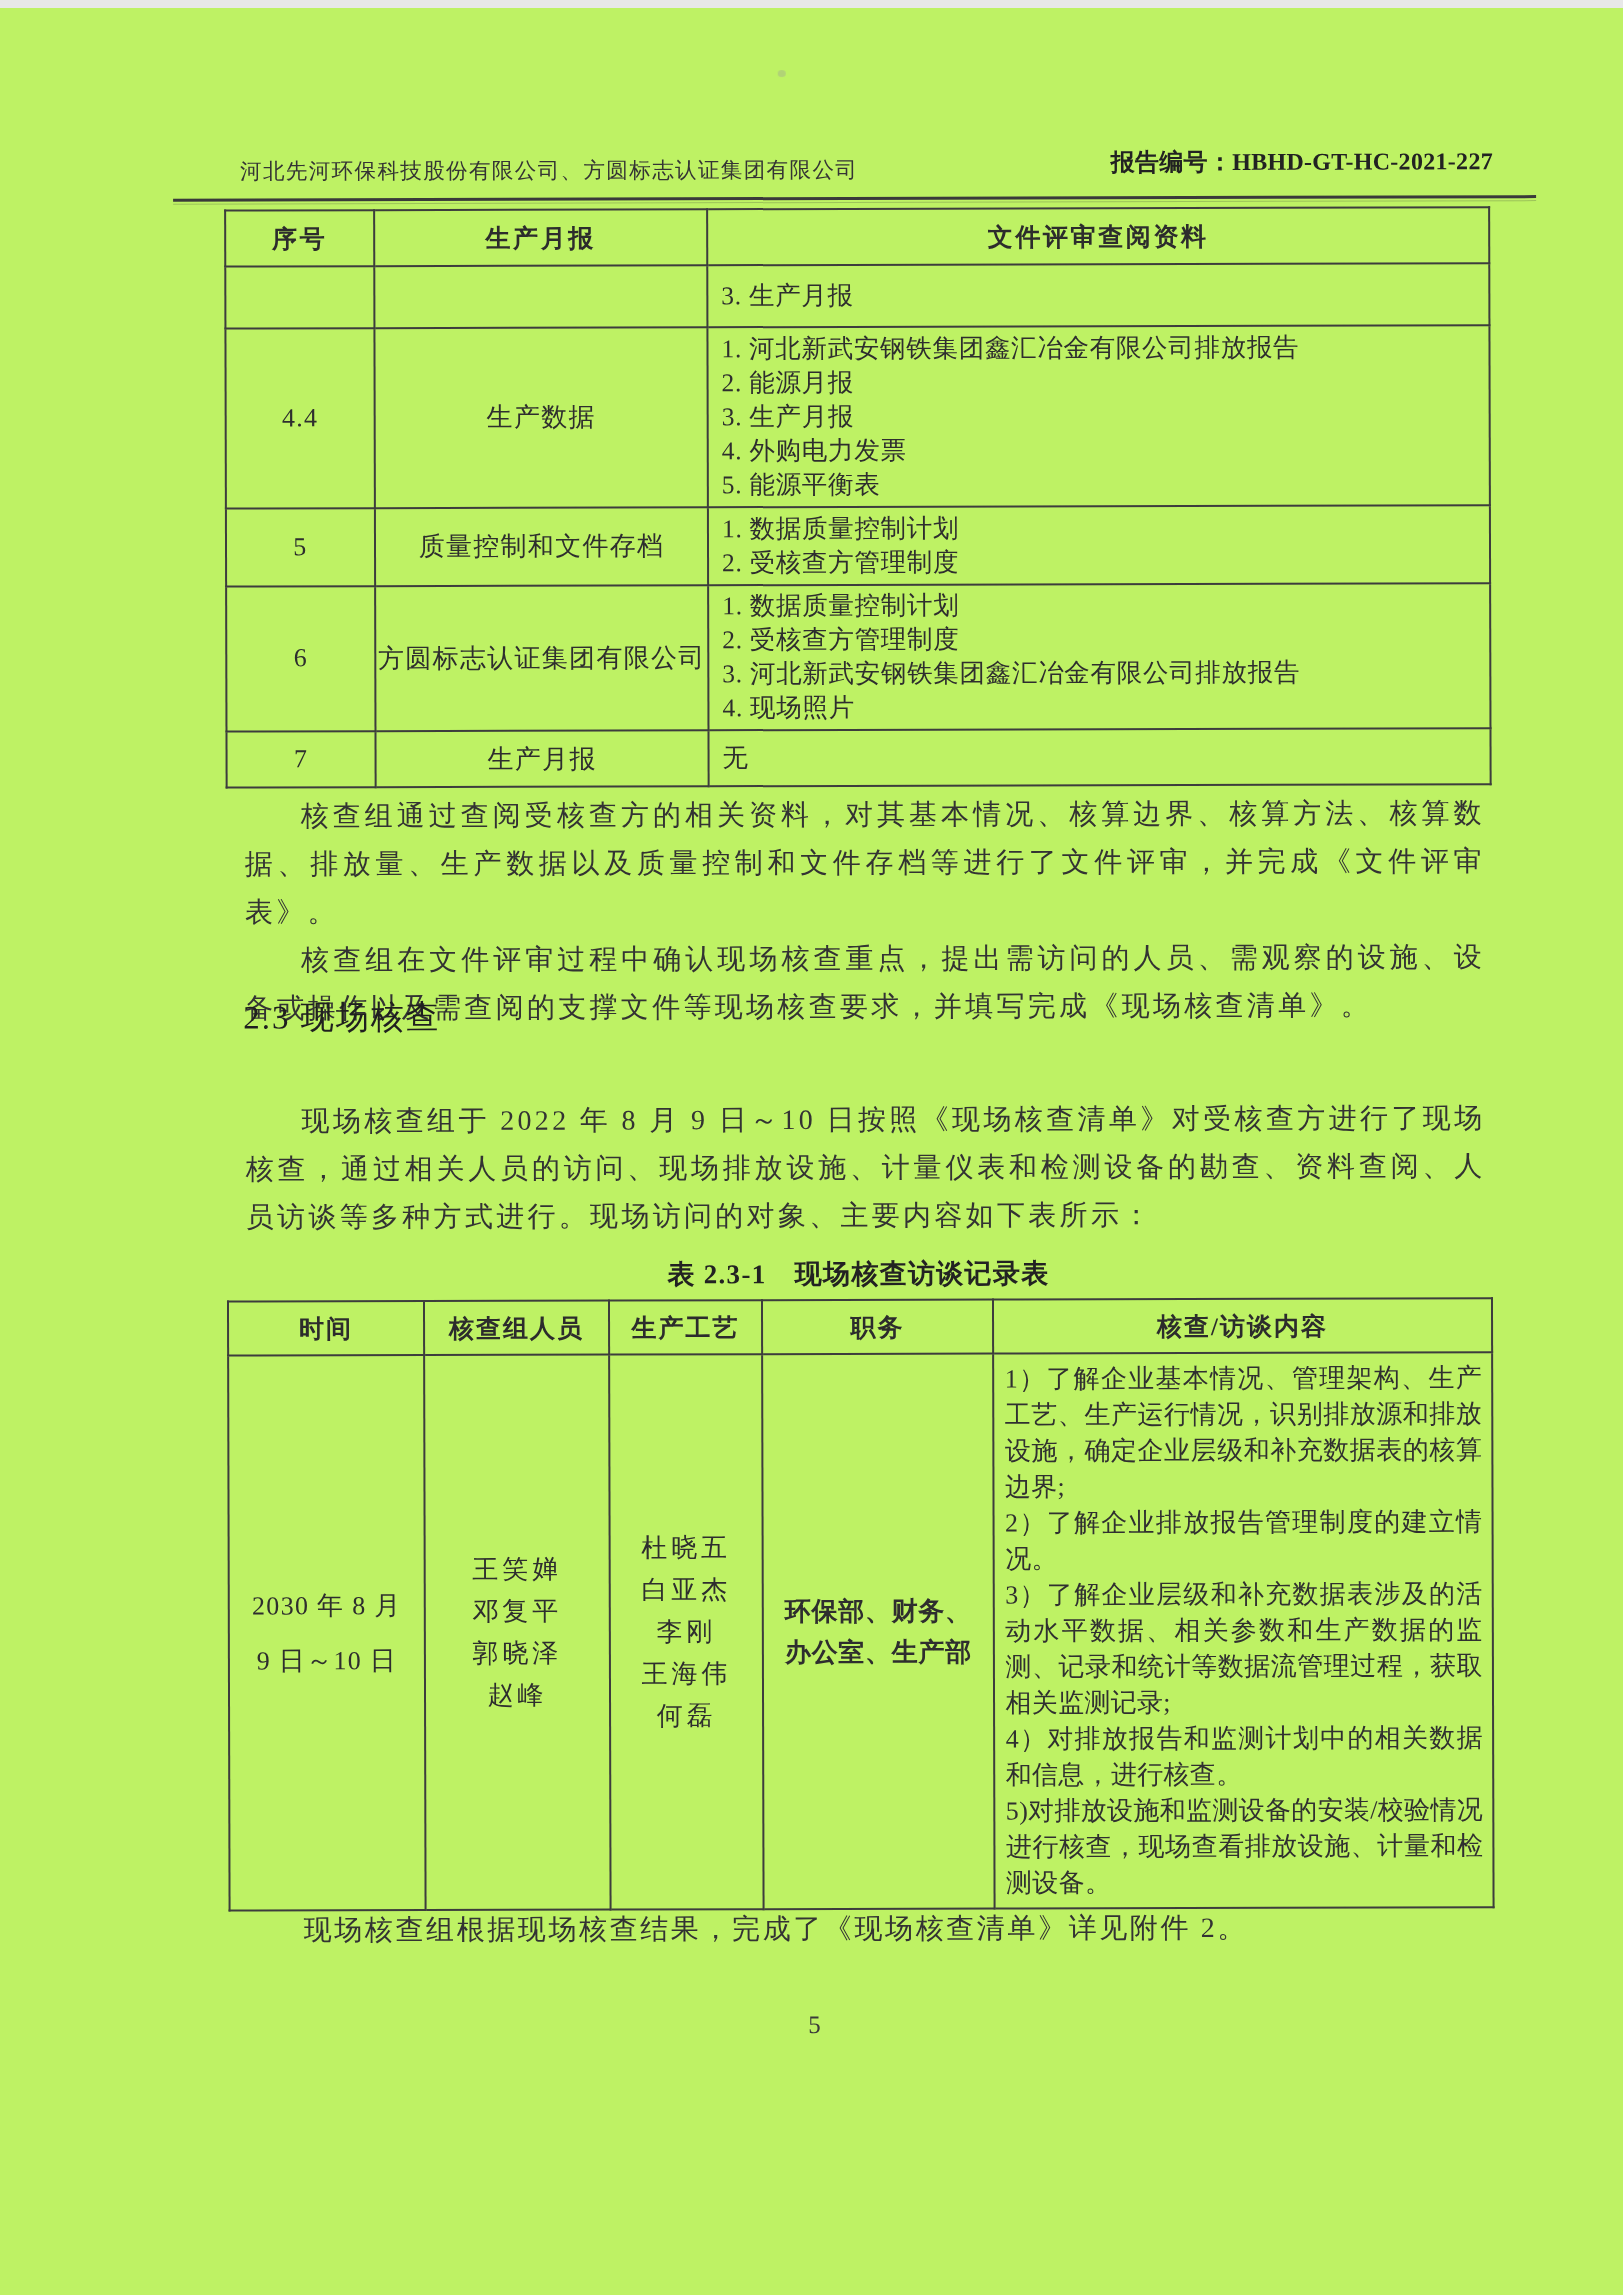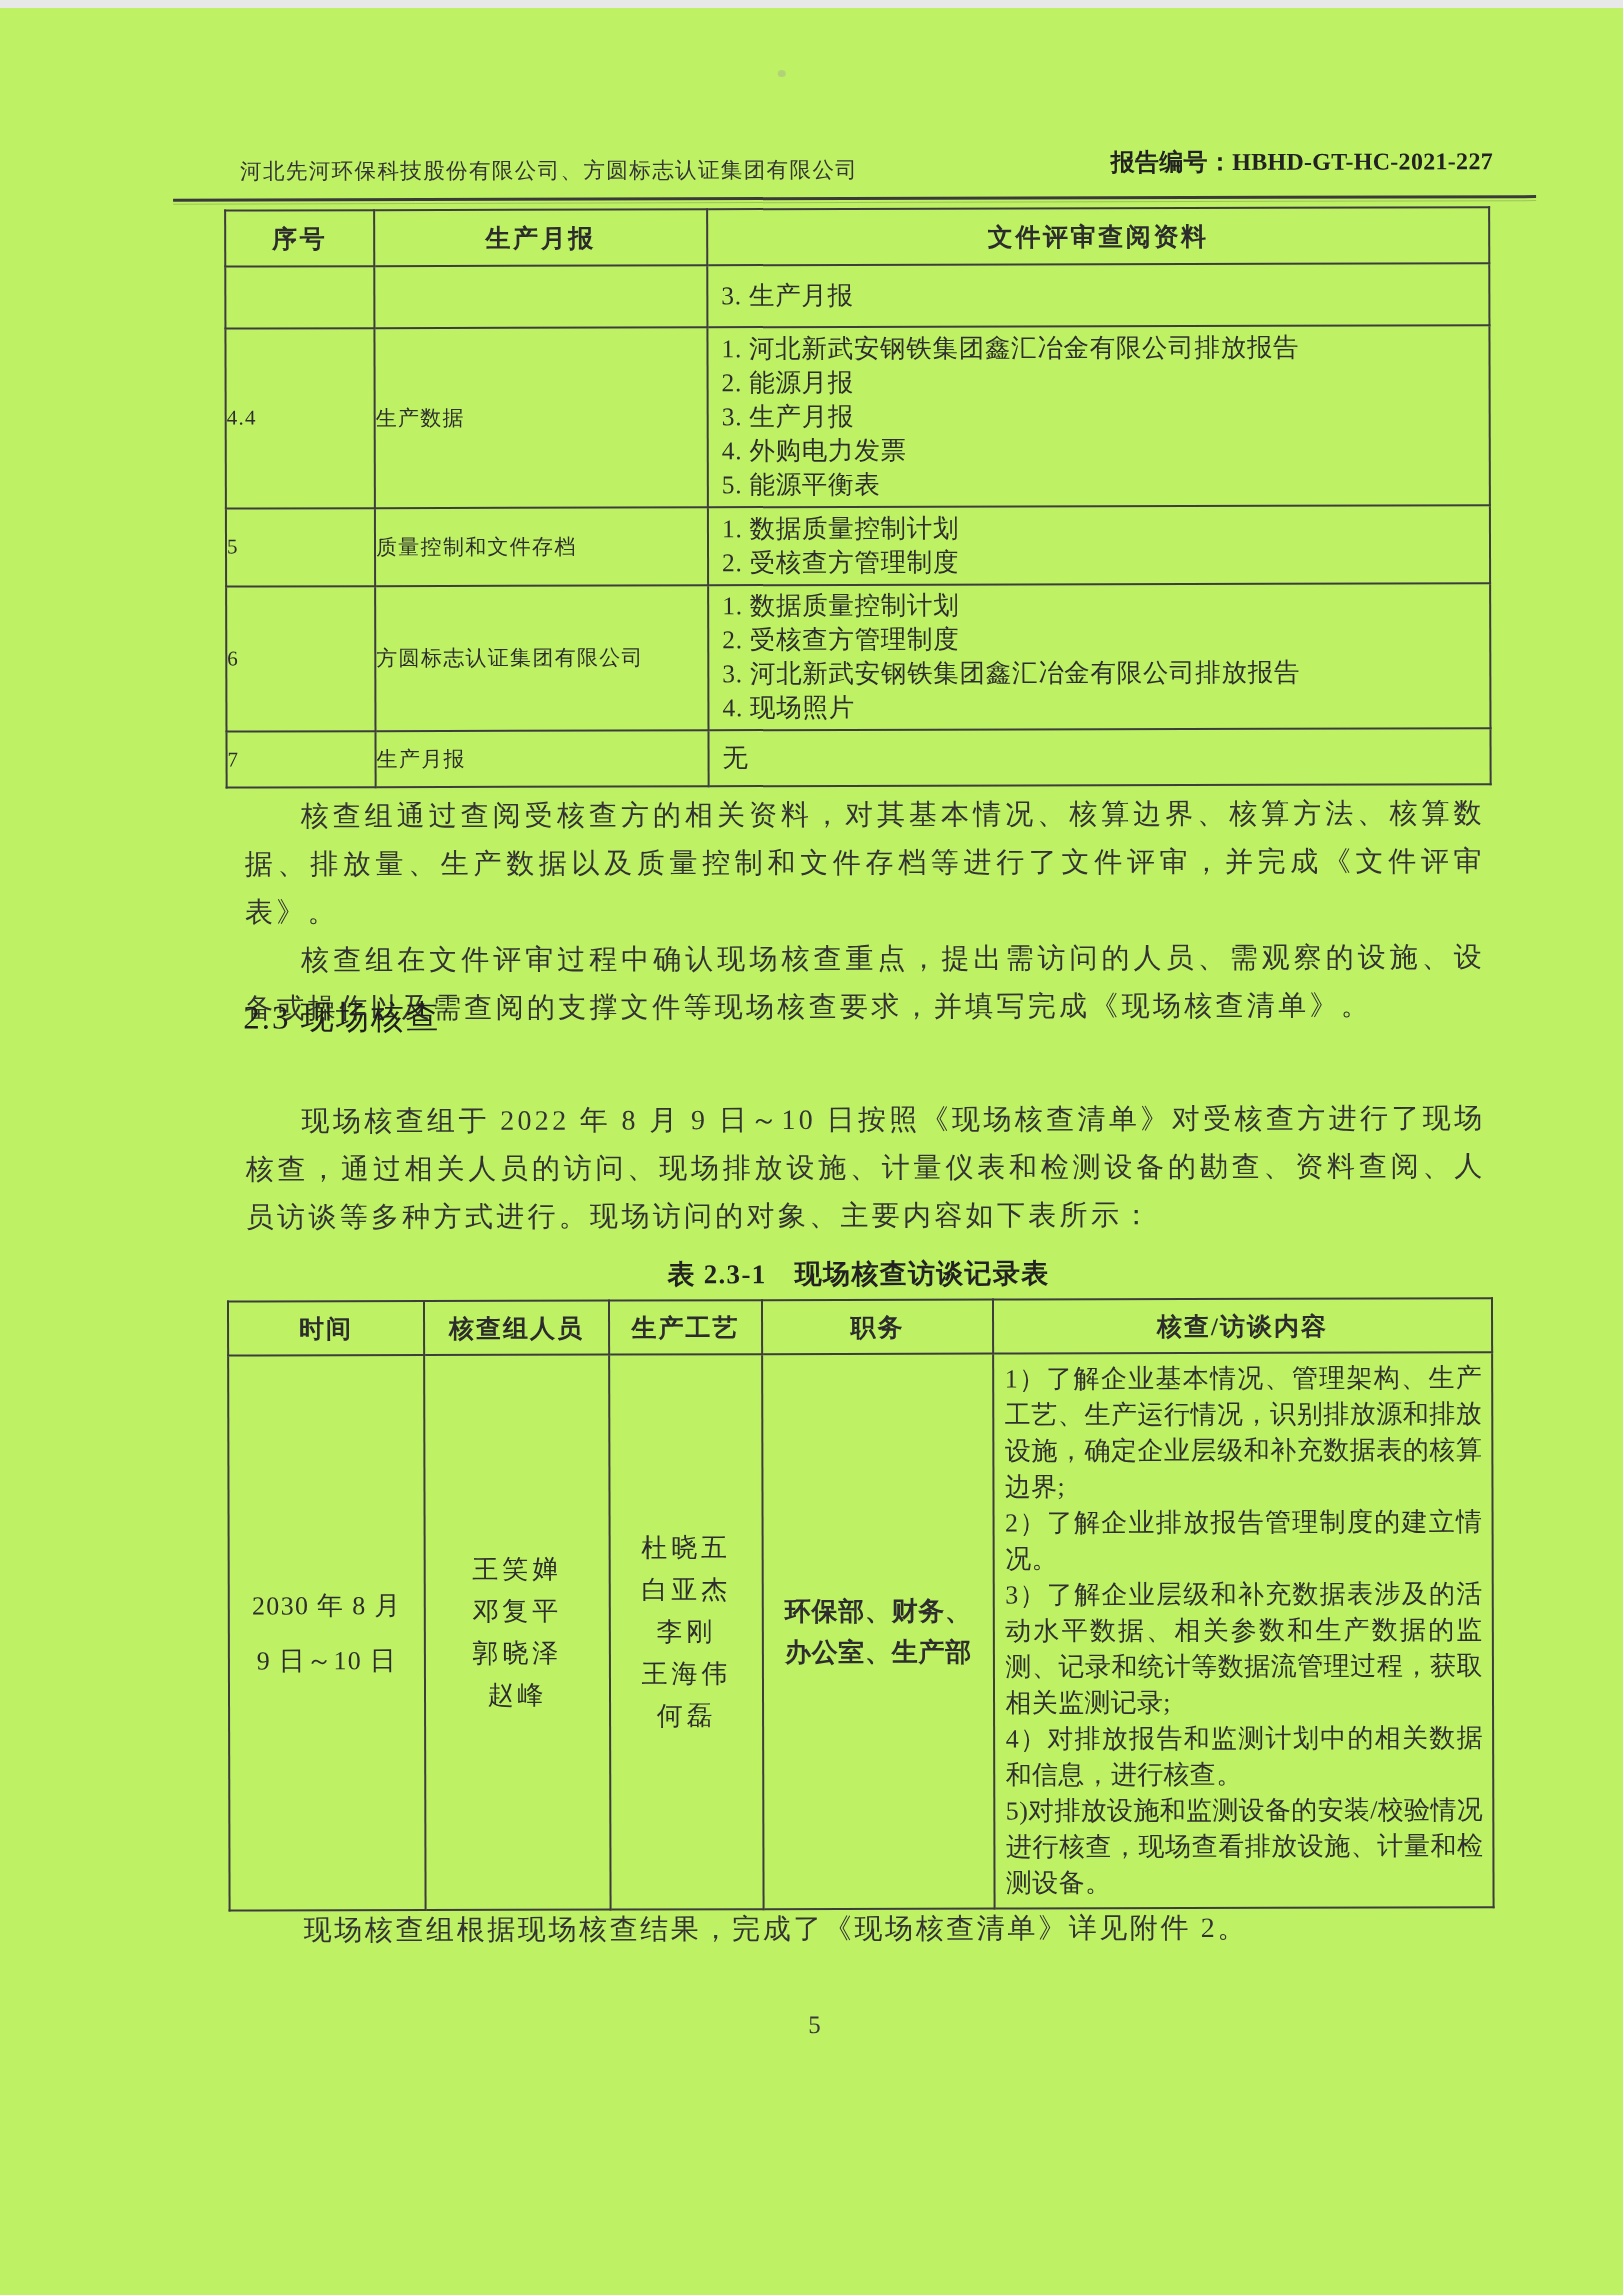--- a/index.html
+++ b/index.html
@@ -22,21 +22,21 @@
   
   table{border-collapse:collapse;table-layout:fixed;}
   td,th{border:2px solid #3d3d3d;padding:0;font-weight:normal;vertical-align:middle;}
 
   .t1{position:absolute;left:226px;top:200px;width:1263px;}
   .t1 col.c1{width:149px;} .t1 col.c2{width:333px;} .t1 col.c3{width:782px;}
   .t1 .hrow{height:56px;}
   .t1 .r1{height:62px;} .t1 .r2{height:176px;} .t1 .r3{height:69px;}
   .t1 .r4{height:136px;} .t1 .r5{height:56px;}
   .t1 th{font-size:25px;font-weight:600;letter-spacing:2.6px;text-align:center;color:#2c2c2c;}
-  .t1 .cno,.t1 .ccontent{text-align:left;font-size:21px;letter-spacing:1.3px;border-radius:27px;}
+  .t1 .cno,.t1 .ccontent{text-align:center;font-size:26px;letter-spacing:1.3px;border-radius:27px;}
   .t1 .cmat{padding:3.9px 10.5px 3.9px 13px;}
   .t1 .cmat .mline{font-size:25.5px;line-height:34px;letter-spacing:0.7px;text-align:left;}
 
   
   .paras{position:absolute;left:245px;top:783px;width:1240px;}
   .para{font-size:28px;line-height:48px;letter-spacing:3.3px;text-align:justify;text-indent:2em;margin:0;color:#333;}
   .h23{position:absolute;left:243px;top:986px;font-size:33px;font-weight:normal;color:#1f1f1f;letter-spacing:2px;}
   .p3{position:absolute;left:245px;top:1088px;width:1240px;font-size:28px;line-height:48px;letter-spacing:3.3px;text-align:justify;text-indent:2em;color:#333;}
   .t2cap{position:absolute;left:226px;top:1248px;width:1263px;text-align:center;font-size:27px;font-weight:bold;color:#222;letter-spacing:1.3px;}
 

